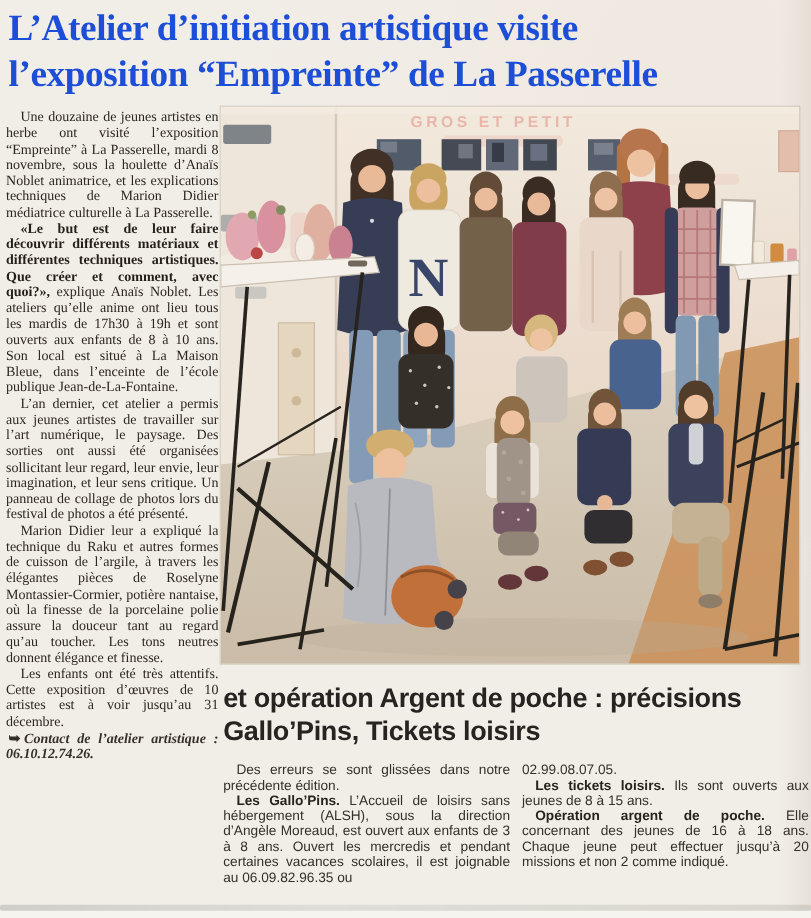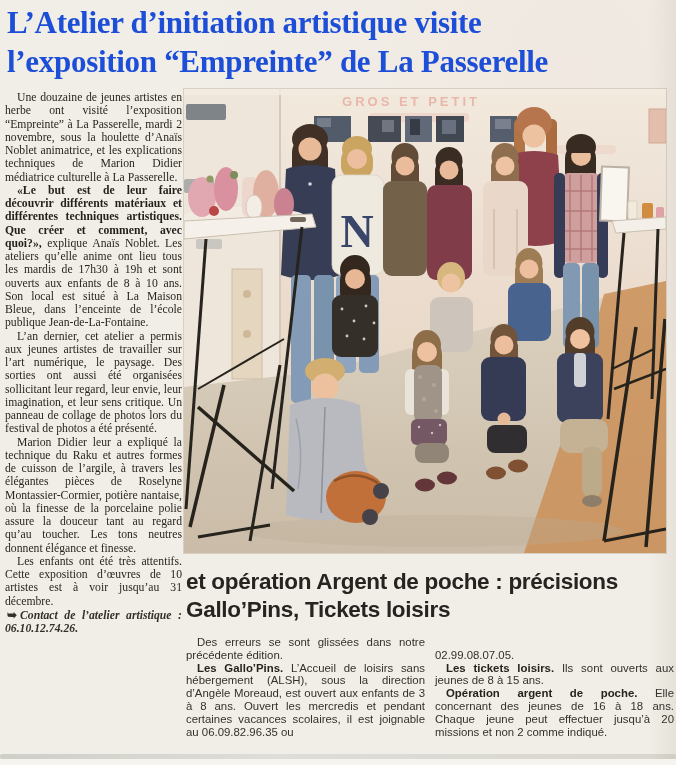--- a/index.html
+++ b/index.html
@@ -46,21 +46,20 @@
     font-weight:bold; font-size:22.5px; line-height:27.5px;
     letter-spacing:-0.3px; color:#262320;
   }
   .correction-cols {
     position:absolute; top:636px; left:186px; width:488px;
     display:flex; gap:10px;
     font-family:"Liberation Sans", sans-serif;
     font-size:11.4px; line-height:12.8px;
     text-align:justify; hyphens:auto; -webkit-hyphens:auto;
     color:#34302b;
-    align-items:flex-end;
   }
   .correction-cols .c-col { width:239px; }
   .correction-cols p { margin:0; text-indent:11px; }
   .correction-cols p.cont { text-indent:0; }
   .correction-cols b { font-weight:bold; color:#26221d; }
   
   .scan-bottom {
     position:absolute; left:0; right:0; bottom:6px; height:5px;
     background:linear-gradient(90deg, rgba(120,125,120,.28), rgba(140,145,150,.18) 40%, rgba(130,130,120,.22));
     border-radius:2px; filter:blur(.4px);
@@ -69,21 +68,21 @@
 </style>
 </head>
 <body>
 
 <header class="headline">
   <div>L’Atelier d’initiation artistique visite</div>
   <div>l’exposition “Empreinte” de La Passerelle</div>
 </header>
 
 <section class="article-col">
-  <p>Une douzaine de jeunes artistes en herbe ont visité l’exposition “Empreinte” à La Passerelle, mardi 2 novembre, sous la houlette d’Anaïs Noblet animatrice, et les explications techniques de Marion Didier médiatrice culturelle à La Passerelle.</p>
+  <p>Une douzaine de jeunes artistes en herbe ont visité l’exposition “Empreinte” à La Passerelle, mardi 8 novembre, sous la houlette d’Anaïs Noblet animatrice, et les explications techniques de Marion Didier médiatrice culturelle à La Passerelle.</p>
   <p><b>«Le but est de leur faire découvrir différents matériaux et différentes techniques artistiques. Que créer et comment, avec quoi?»,</b><span> explique Anaïs Noblet. Les ateliers qu’elle anime ont lieu tous les mardis de 17h30 à 19h et sont ouverts aux enfants de 8 à 10 ans. Son local est situé à La Maison Bleue, dans l’enceinte de l’école publique Jean-de-La-Fontaine.</span></p>
   <p>L’an dernier, cet atelier a permis aux jeunes artistes de travailler sur l’art numérique, le paysage. Des sorties ont aussi été organisées sollicitant leur regard, leur envie, leur imagination, et leur sens critique. Un panneau de collage de photos lors du festival de photos a été présenté.</p>
   <p>Marion Didier leur a expliqué la technique du Raku et autres formes de cuisson de l’argile, à travers les élégantes pièces de Roselyne Montassier-Cormier, potière nantaise, où la finesse de la porcelaine polie assure la douceur tant au regard qu’au toucher. Les tons neutres donnent élégance et finesse.</p>
   <p>Les enfants ont été très attentifs. Cette exposition d’œuvres de 10 artistes est à voir jusqu’au 31 décembre.</p>
   <p class="contact"><span class="arrow">➥</span><span>Contact de l’atelier artistique : 06.10.12.74.26.</span></p>
 </section>
 
 <figure class="photo-wrap" style="margin:0">
 <svg viewBox="0 0 482 464" preserveAspectRatio="none">
   <defs>

